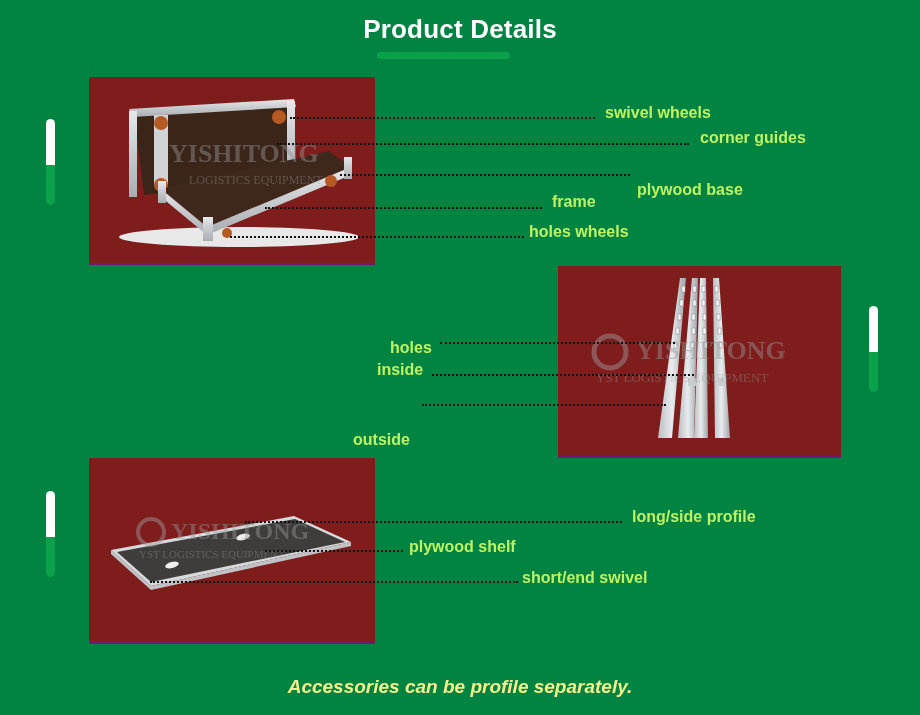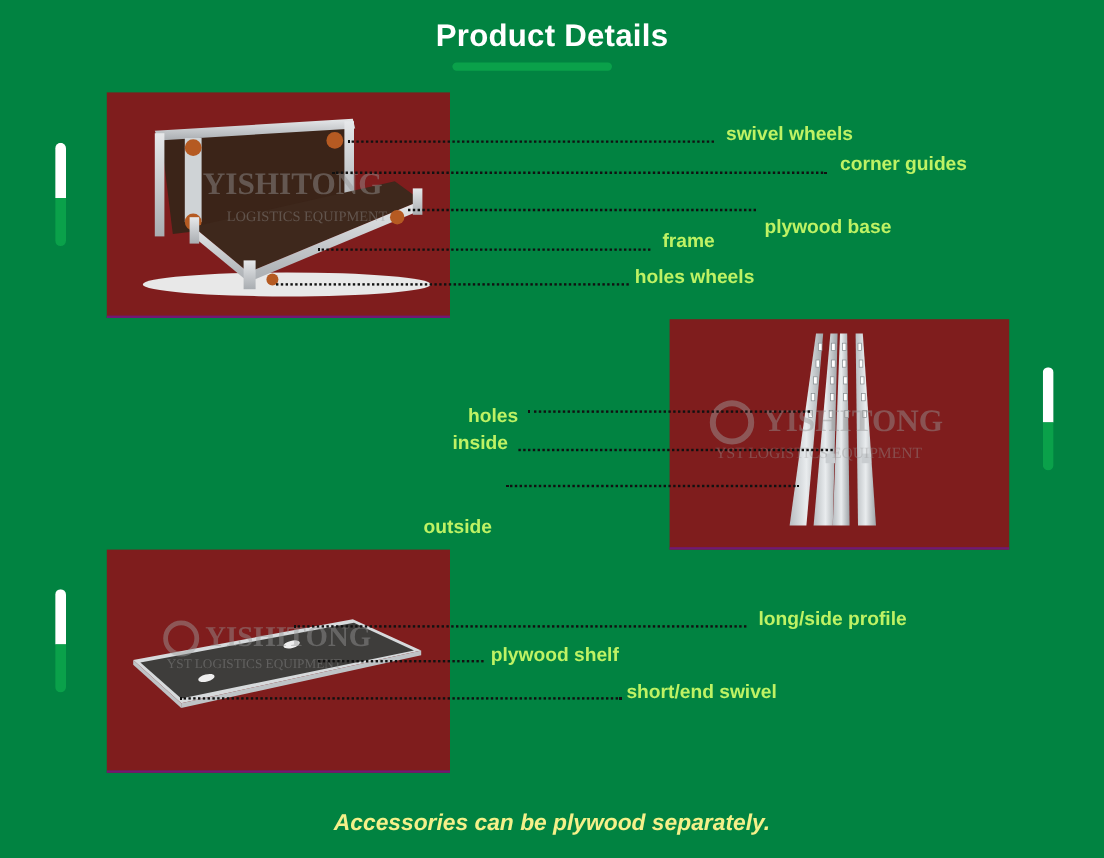--- a/index.html
+++ b/index.html
@@ -177,13 +177,13 @@
 </div>
 
 <div class="leader" style="left:245px; top:521px; width:377px;"></div>
 <div class="leader" style="left:265px; top:550px; width:138px;"></div>
 <div class="leader" style="left:150px; top:581px; width:368px;"></div>
 
 <div class="label" style="left:632px; top:508px;">long/side profile</div>
 <div class="label" style="left:409px; top:538px;">plywood shelf</div>
 <div class="label" style="left:522px; top:569px;">short/end swivel</div>
 
-<div class="footer">Accessories can be plywood separately.</div>
+<div class="footer">Accessories can be profile separately.</div>
 
 </body></html>

